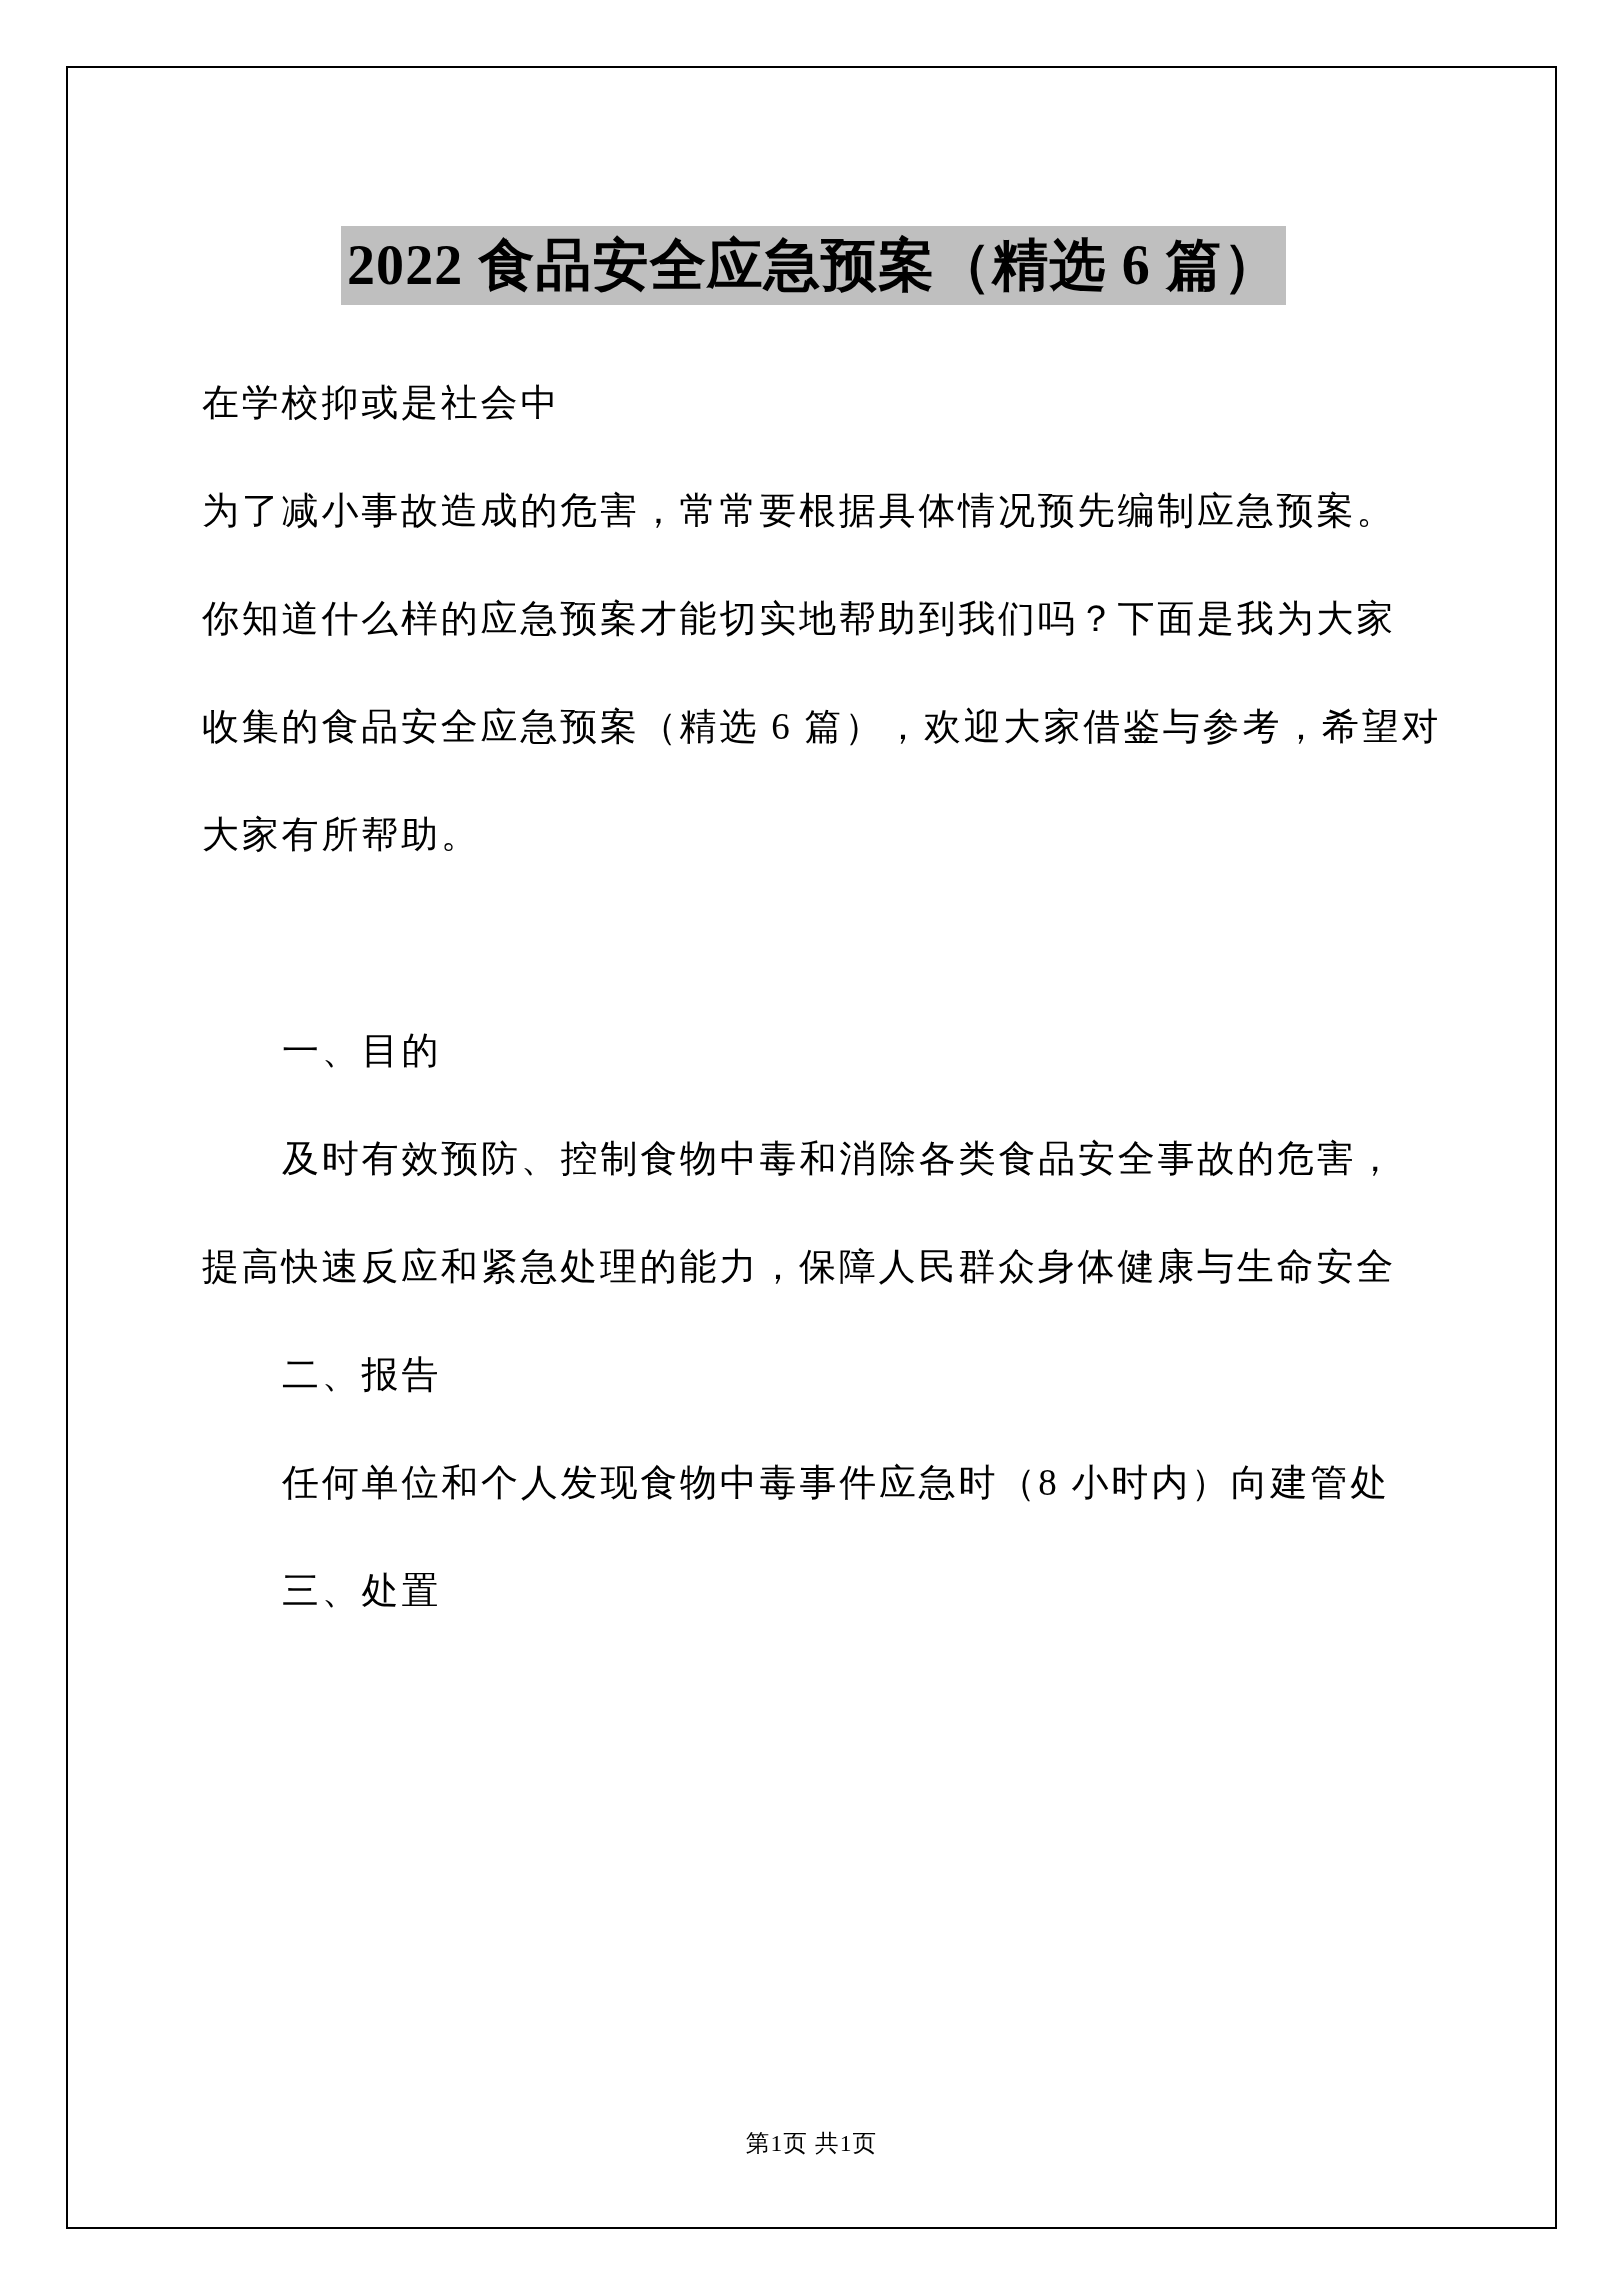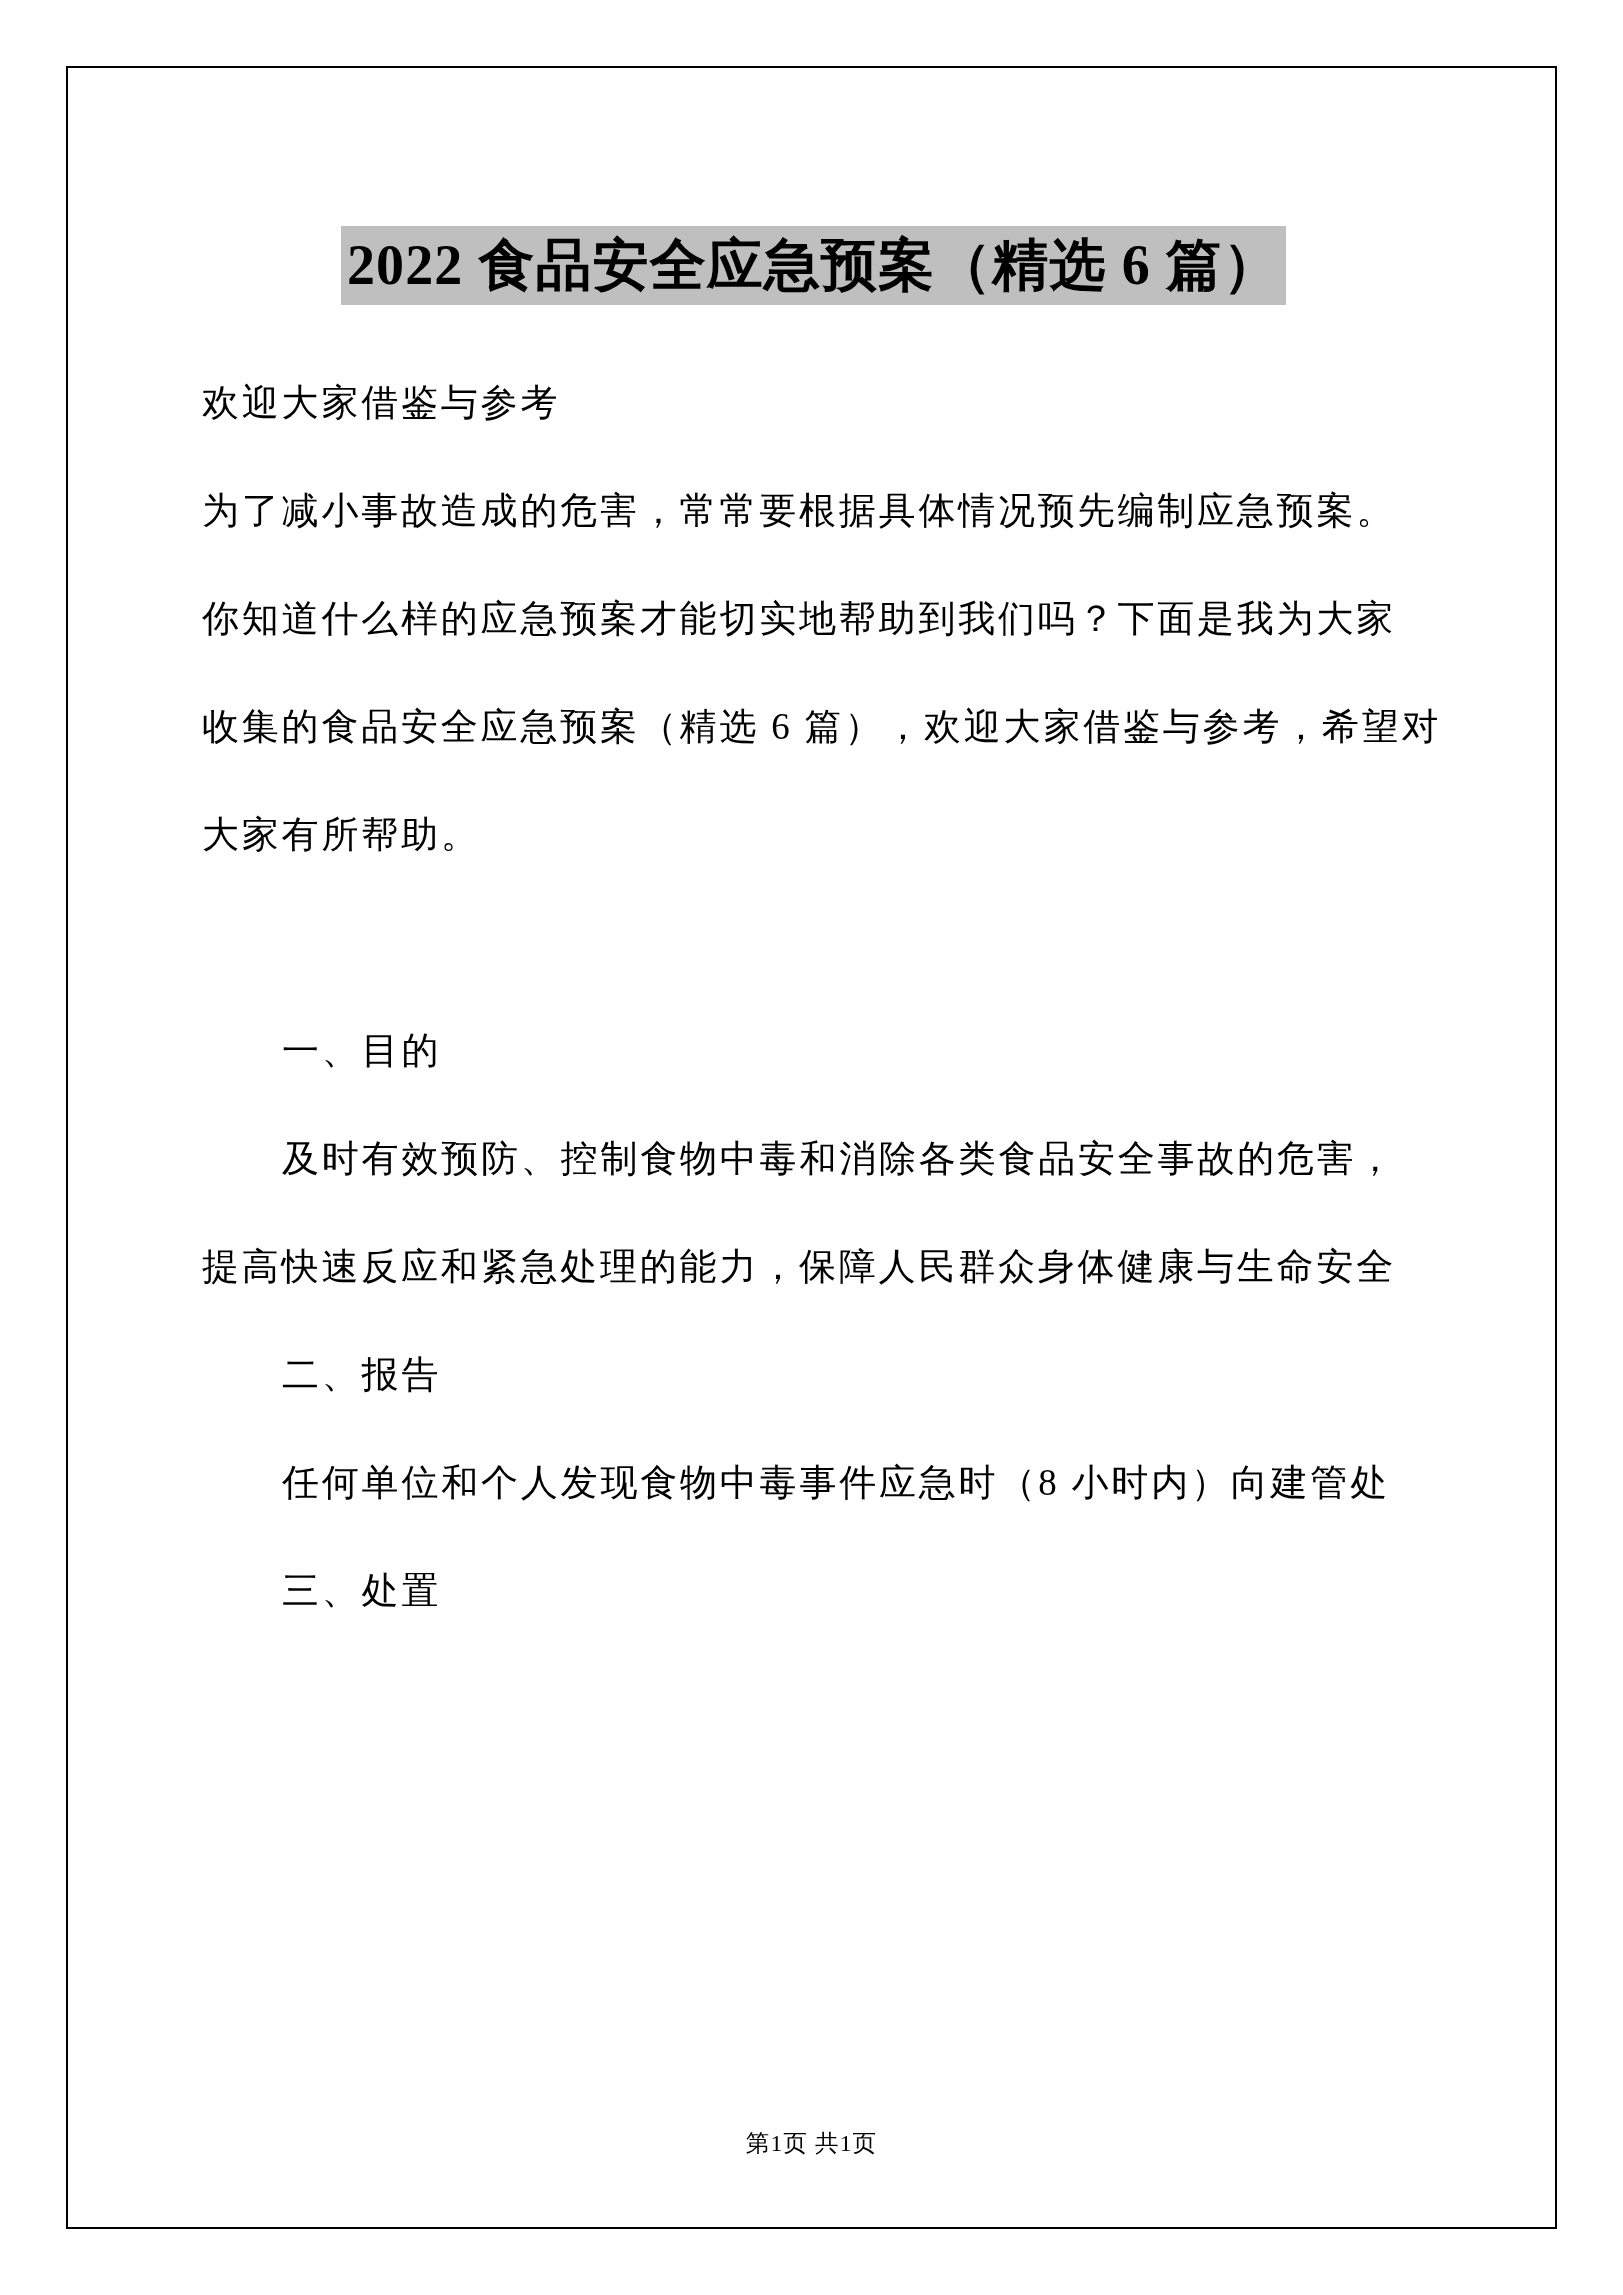--- a/index.html
+++ b/index.html
@@ -70,21 +70,21 @@
 </style>
 </head>
 <body style="color: rgb(0, 0, 0);">
 
 <div class="page-border"></div>
 
 <div class="content">
   <h1 class="doc-title"><span class="hl" style="background: rgb(191, 191, 191);">2022 食品安全应急预案（精选 6 篇）</span></h1>
 
   <div class="body-lines">
-      <div class="line">欢迎大家借鉴与参考</div>
+      <div class="line">在学校抑或是社会中</div>
       <div class="line">为了减小事故造成的危害，常常要根据具体情况预先编制应急预案。</div>
       <div class="line">你知道什么样的应急预案才能切实地帮助到我们吗？下面是我为大家</div>
       <div class="line">收集的食品安全应急预案（精选 6 篇），欢迎大家借鉴与参考，希望对</div>
       <div class="line">大家有所帮助。</div>
       <div class="line"></div>
       <div class="line indent">一、目的</div>
       <div class="line indent">及时有效预防、控制食物中毒和消除各类食品安全事故的危害，</div>
       <div class="line">提高快速反应和紧急处理的能力，保障人民群众身体健康与生命安全</div>
       <div class="line indent">二、报告</div>
       <div class="line indent">任何单位和个人发现食物中毒事件应急时（8 小时内）向建管处</div>

